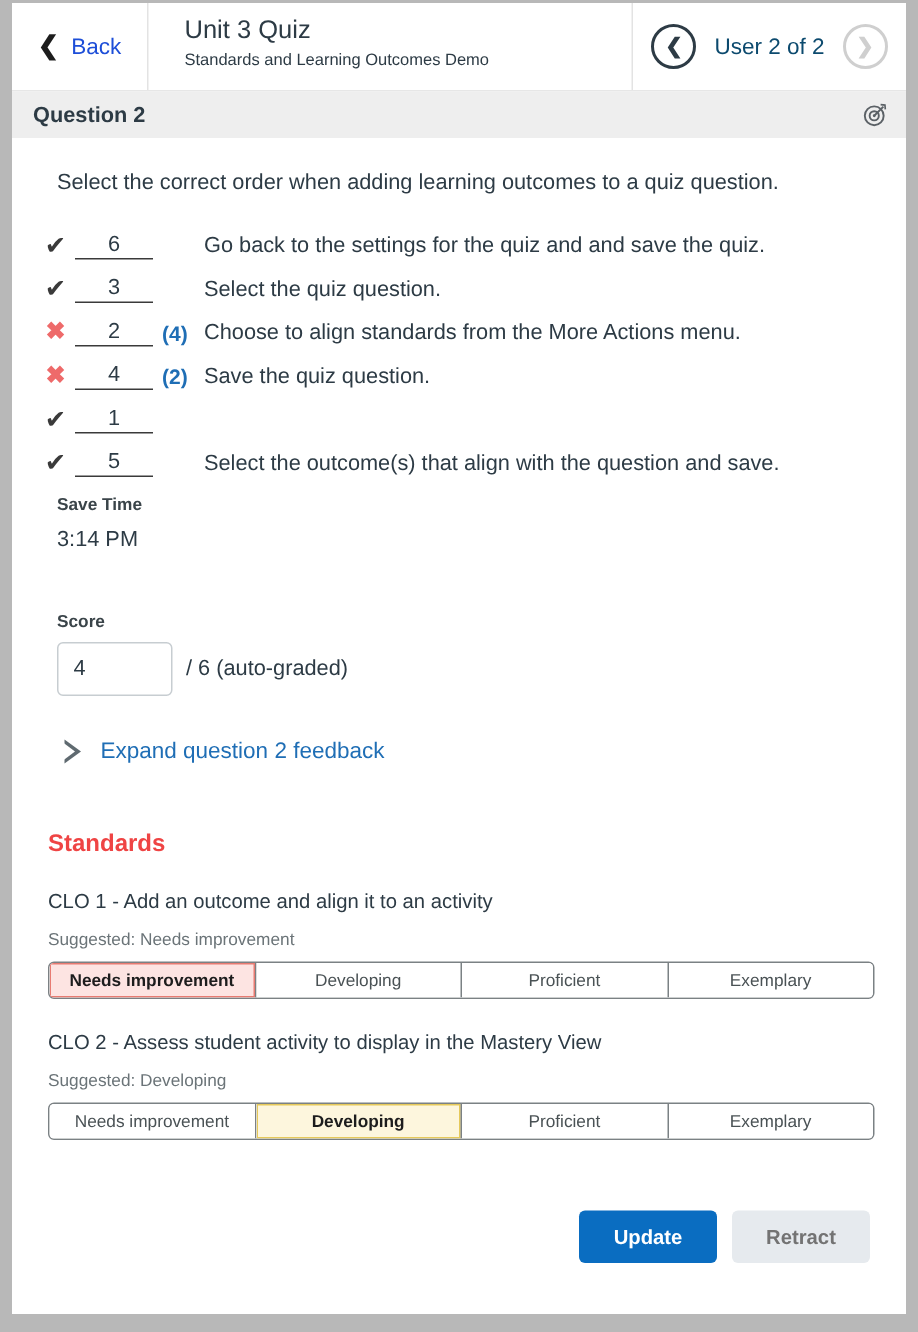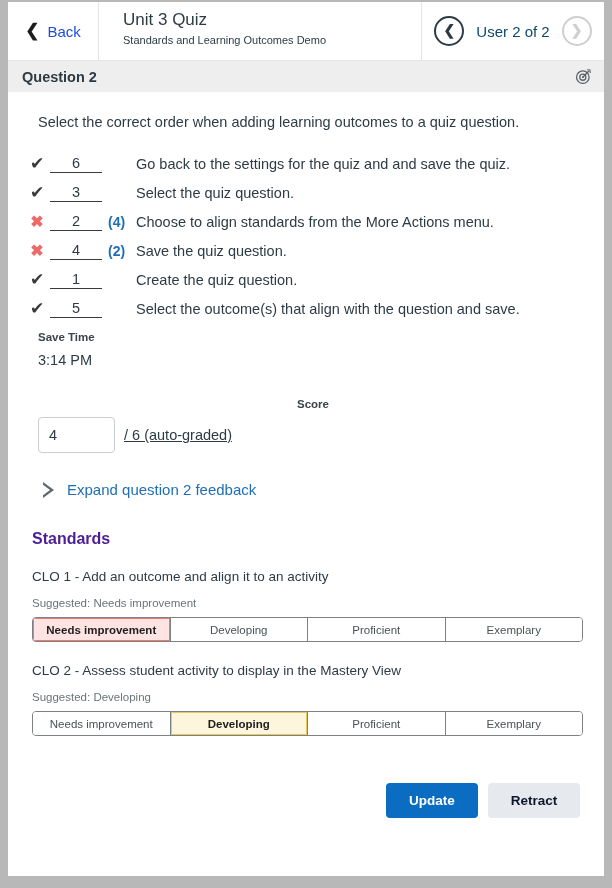--- a/index.html
+++ b/index.html
@@ -179,21 +179,21 @@
   .scorebox {
     width: 77px; height: 36px;
     border: 1px solid #c7cdd1;
     border-radius: 4px;
     font-size: 14.5px;
     color: #2d3b45;
     padding: 0 10px;
     font-family: "Liberation Sans", sans-serif;
     background: #fff;
   }
-  .scoreof { font-size: 14.5px; color: #2d3b45; text-decoration: underline; }
+  .scoreof { font-size: 14.5px; color: #2d3b45; }
 
   .expandrow {
     display: flex;
     align-items: center;
     gap: 13px;
     padding-left: 19px;
     margin-top: 28px;
     cursor: pointer;
     text-align: right;
   }
@@ -215,23 +215,23 @@
   }
   .expandrow .lnk {
     font-size: 15px;
     color: #1f6eb5;
   }
 
   
   .std-h {
     font-size: 16px;
     font-weight: bold;
-    color: #4c1d95;
+    color: #ef4444;
     padding-left: 8px;
-    margin-top: 32px;
+    margin-top: 45px;
   }
   .std-block { padding-left: 8px; }
   .std-name {
     font-size: 13.5px;
     color: #2d3b45;
     margin-top: 21px;
   }
   .std-sugg {
     font-size: 11.5px;
     color: #6b7478;
@@ -284,21 +284,21 @@
     height: 35px;
     border-radius: 4px;
     border: none;
     font-size: 13.5px;
     font-weight: bold;
     font-family: "Liberation Sans", sans-serif;
     cursor: pointer;
     padding: 0 22px;
   }
   .btn-primary { background: #0a6dc1; color: #ffffff; min-width: 92px; }
-  .btn-secondary { background: #e6eaee; color: #0f172a; min-width: 92px; }
+  .btn-secondary { background: #e6eaee; color: #737373; min-width: 92px; }
 </style>
 </head>
 <body>
 
 <div class="frame">
 
   <div class="header">
     <div class="hdr-back">
       <span class="chev-left">❮</span>
       <span class="lbl">Back</span>
@@ -357,34 +357,33 @@
       <li class="matchrow">
         <span class="mk no">✖</span>
         <span class="blank">4</span>
         <span class="corr">(2)</span>
         <span class="mtext">Save the quiz question.</span>
       </li>
       <li class="matchrow">
         <span class="mk ok">✔</span>
         <span class="blank">1</span>
         <span class="corr"></span>
-        <span class="mtext">Create the quiz question.</span>
       </li>
       <li class="matchrow">
         <span class="mk ok">✔</span>
         <span class="blank">5</span>
         <span class="corr"></span>
         <span class="mtext">Select the outcome(s) that align with the question and save.</span>
       </li>
     </ul>
 
     <div class="flabel" style="margin-top:8px;">Save Time</div>
     <div class="savetime">3:14 PM</div>
 
-    <div class="flabel" style="margin-top:30px;text-align:center;">Score</div>
+    <div class="flabel" style="margin-top:41px;">Score</div>
     <div class="scorerow">
       <input class="scorebox" type="text" value="4" style="">
       <span class="scoreof">/ 6  (auto-graded)</span>
     </div>
 
     <div class="expandrow">
       <span class="tri-right"></span>
       <span class="lnk">Expand question 2 feedback</span>
     </div>
 

